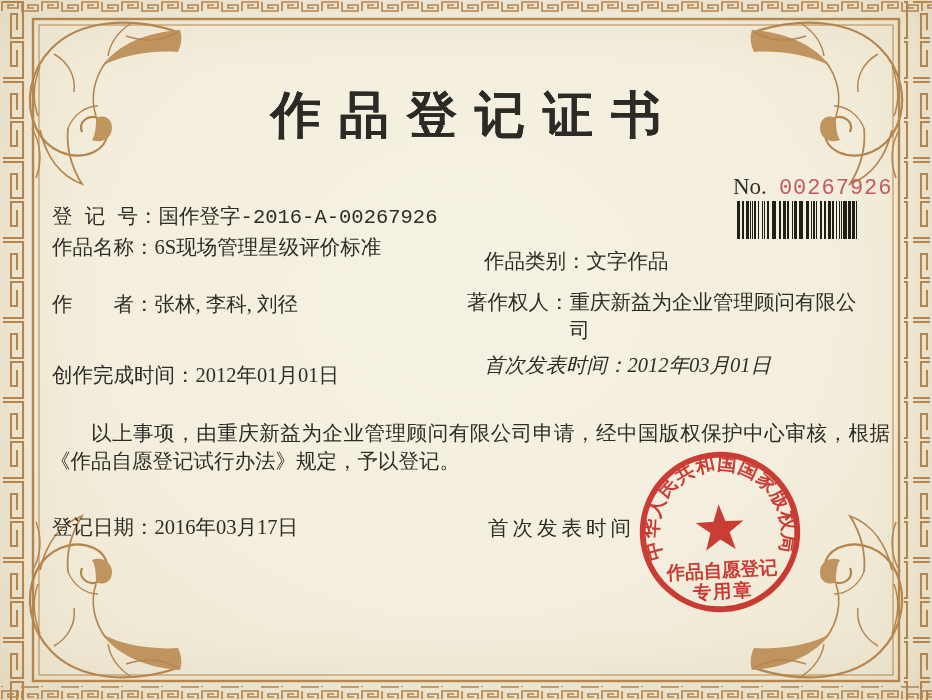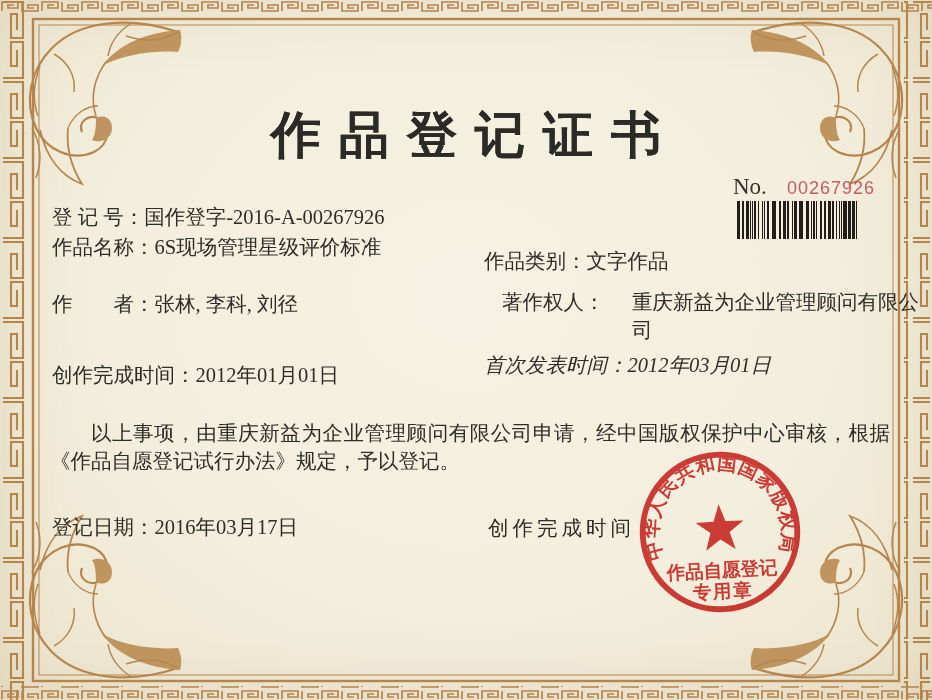--- a/index.html
+++ b/index.html
@@ -13,33 +13,32 @@
     background:radial-gradient(ellipse at 50% 42%, #f6f2e3 0%, #f3eedd 55%, #ece4cd 100%);
     box-shadow:inset 0 0 70px rgba(170,140,90,.20);
   }
   .abs{position:absolute;}
   #border-svg{position:absolute;left:0;top:0;width:932px;height:700px;pointer-events:none;}
   .cert-title{
     left:0;top:82px;width:932px;text-align:center;
     font-size:50px;font-weight:bold;letter-spacing:18px;
     color:#2b2a26;text-indent:18px;
     text-shadow:0 0 .5px #2b2a26;
-    margin-top:20px;
   }
   .no-line{left:733px;top:174px;width:170px;font-size:23px;color:#34322c;}
-  .no-line .noval{color:#c25a62;margin-left:20px;letter-spacing:1px;font-family:Liberation Sans, sans-serif;font-size:18px;}
+  .no-line .noval{color:#c25a62;margin-left:12px;letter-spacing:1px;font-family:Liberation Mono, monospace;font-size:22px;}
   .barcode-wrap{left:737px;top:201px;width:124px;height:38px;}
   .row{display:flex;align-items:flex-start;font-size:20.5px;color:#2e2c27;line-height:1.35;}
   .row .lab{white-space:pre;flex:none;}
   .row .val{white-space:pre-wrap;}
-  .r-regno{left:52px;top:204px;width:430px;}
+  .r-regno{left:52px;top:204px;width:430px;font-family:Liberation Mono, monospace;}
   .r-workname{left:52px;top:234px;width:430px;align-items:center;}
   .r-worktype{left:484px;top:248px;width:420px;}
   .r-author{left:52px;top:291px;width:430px;text-align:right;}
-  .r-owner{left:502px;top:289px;width:430px;justify-content:space-between;}
+  .r-owner{left:467px;top:289px;width:430px;}
   .r-owner .val{width:300px;}
   .r-created{left:52px;top:350px;width:430px;margin-top:12px;}
   .r-published{left:484px;top:352px;width:430px;font-style:italic;}
   .statement{
     left:50px;top:419px;width:840px;font-size:20.5px;color:#2e2c27;
     line-height:28px;text-indent:2em;text-align:justify;
   }
   .r-regdate{left:52px;top:514px;width:430px;}
   .r-authority{left:488px;top:515px;width:260px;letter-spacing:4px;}
   .seal{
@@ -170,21 +169,21 @@
   </div>
 
   <div class="abs statement">以上事项，由重庆新益为企业管理顾问有限公司申请，经中国版权保护中心审核，根据《作品自愿登记试行办法》规定，予以登记。</div>
 
   <div class="abs row r-regdate">
     <span class="lab">登记日期：</span>
     <span class="val">2016年03月17日</span>
   </div>
 
   <div class="abs row r-authority">
-    <span class="lab">创作完成时间</span>
+    <span class="lab">首次发表时间</span>
   </div>
 
   <svg class="abs seal" viewBox="0 0 200 200">
     <circle cx="100" cy="100" r="92" fill="none" stroke="#d23430" stroke-width="7"></circle>
     <path id="sealArc" d="M 32.9 131.3 A 74 74 0 1 1 167.1 131.3" fill="none"></path>
     <text font-size="23" fill="#d23430" letter-spacing="1">
       <textPath href="#sealArc" startOffset="50%" text-anchor="middle">中华人民共和国国家版权局</textPath>
     </text>
     <polygon fill="#d23430" points="100,67 107.1,87.3 128.5,87.7 111.4,100.7 117.6,121.3 100,109 82.4,121.3 88.6,100.7 71.5,87.7 92.9,87.3"></polygon>
     <text x="100" y="153" font-size="22" fill="#d23430" text-anchor="middle">作品自愿登记</text>

